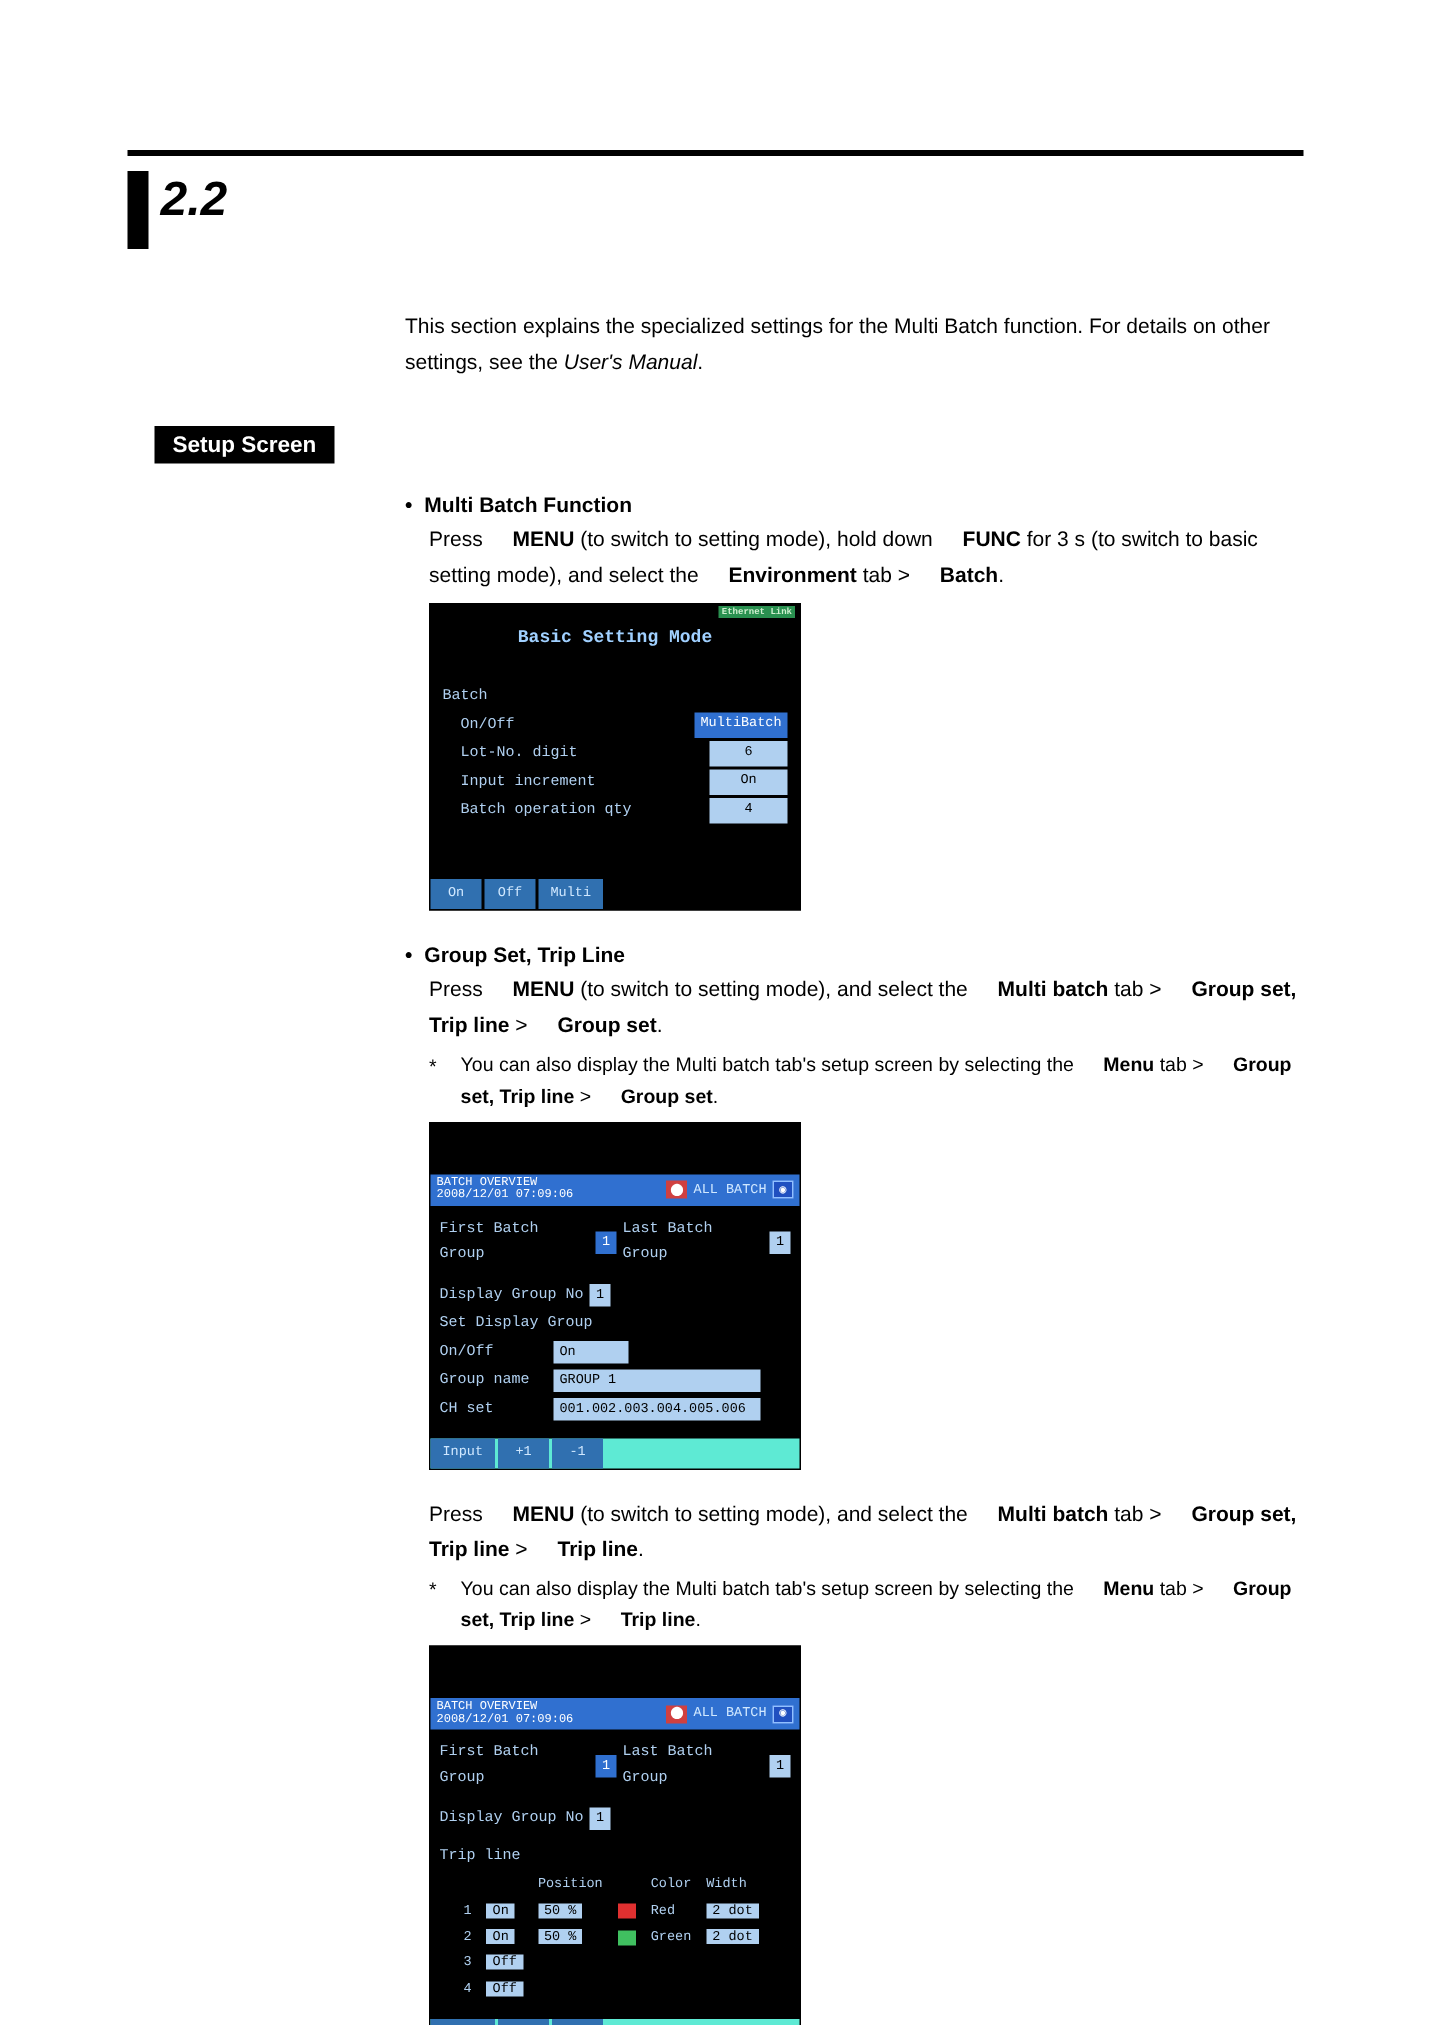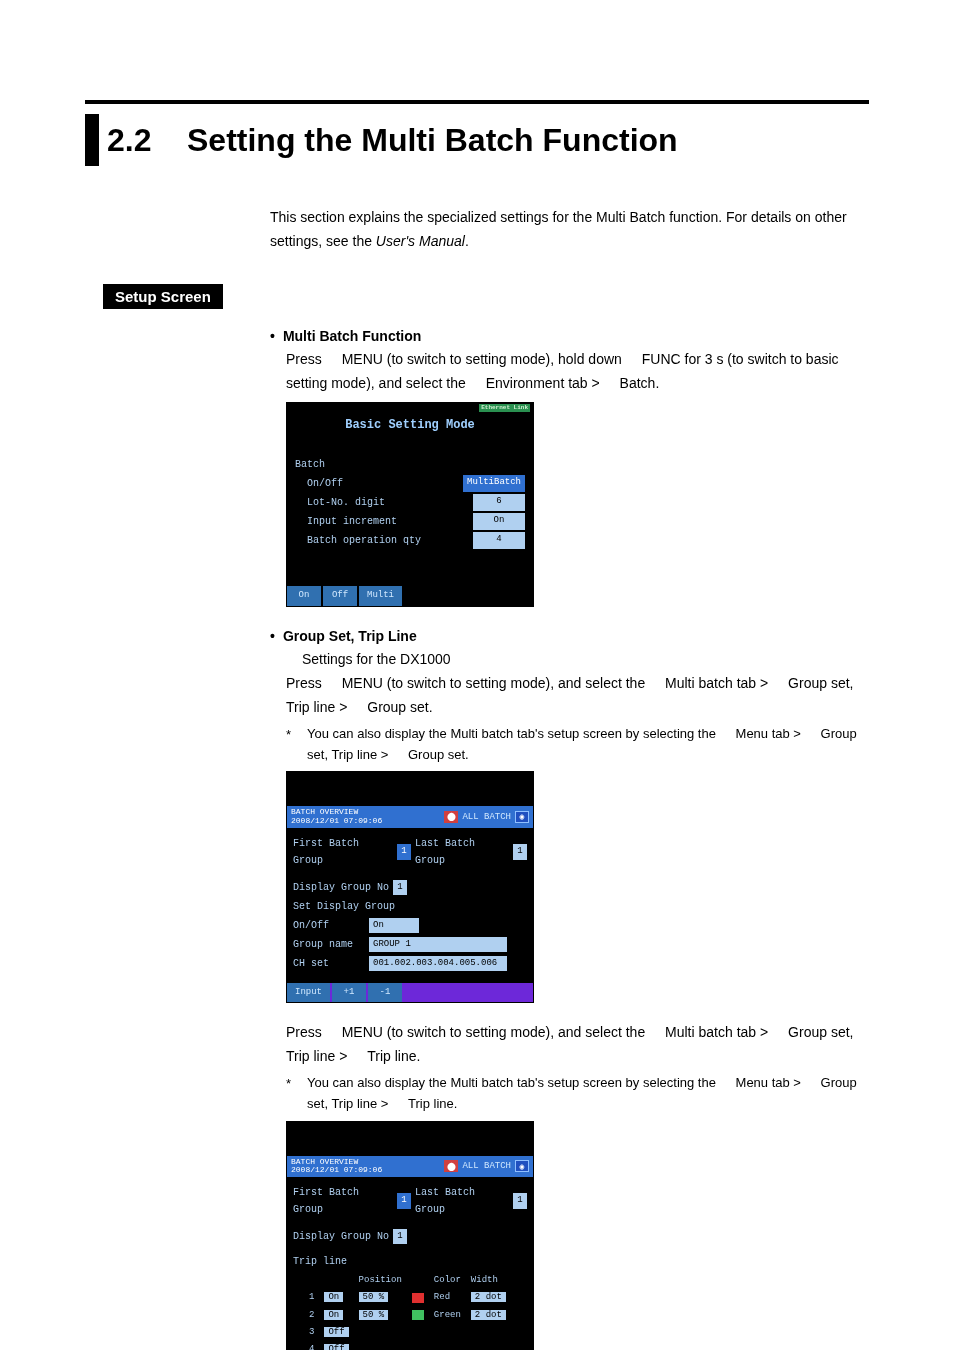--- a/index.html
+++ b/index.html
@@ -15,23 +15,23 @@
     .top-rule {
       position: absolute;
       top: 100px;
       left: 85px;
       right: 85px;
       height: 4px;
       background: #000;
     }
     .heading-row {
       display: flex;
-      align-items: center;
       margin-top: 24px;
       margin-bottom: 40px;
+      font-style: italic;
     }
     .black-tab {
       width: 14px;
       height: 52px;
       background: #000;
       margin-right: 8px;
       flex-shrink: 0;
     }
     .section-num {
       font-size: 32px;
@@ -64,21 +64,21 @@
       font-size: 14px;
       line-height: 1.7;
     }
     .bullet-row {
       display: flex;
       margin-top: 2px;
     }
     .bullet { font-weight: bold; margin-right: 8px; }
     .bullet-title { font-weight: bold; }
     .sub-indent { margin-left: 16px; }
-    .bold { font-weight: normal; padding-left: 16px; }
+    .bold { font-weight: bold; padding-left: 16px; }
     .note-row { display: flex; margin-left: 16px; margin-top: 4px; }
     .asterisk { margin-right: 16px; font-size: 13px; }
     .note-text { font-size: 13px; line-height: 1.6; flex: 1; }
 
     
     .ss-frame {
       margin-left: 16px;
       margin-top: 6px;
       margin-bottom: 18px;
       border: 1px solid #000;
@@ -174,21 +174,21 @@
       padding: 0 4px;
       font-size: 9px;
       min-width: 14px;
       text-align: center;
     }
     .ss2-inp.hl { background: #3070d0; color: #fff; }
     .ss2-wide { min-width: 138px; text-align: left; }
     .ss2-color-sw { width: 12px; height: 10px; }
     .col-red { background: #e03030; }
     .col-green { background: #40c060; }
-    .ss2-footer { display: flex; background: #6d28d9; }
+    .ss2-footer { display: flex; background: #5eead4; }
     .trip-table { margin-left: 10px; }
     .trip-table .hdr { color: #b0d0f0; }
     .trip-table td { padding: 0 4px; font-size: 9px; color: #b0d0f0; vertical-align: middle; }
 
     .page-footer {
       position: absolute;
       bottom: 30px;
       left: 85px;
       right: 85px;
       display: flex;
@@ -201,21 +201,20 @@
 </head>
 <body>
 
 
 
 <div class="top-rule"></div>
 
 <div class="heading-row">
   <div class="black-tab"></div>
   <div class="section-num">2.2</div>
-  <div class="section-title">Setting the Multi Batch Function</div>
 </div>
 
 <div class="intro-text">
   <span>This section explains the specialized settings for the Multi Batch function. For details on other settings, see the </span><span class="italic">User's Manual</span><span>.</span>
 </div>
 
 <div class="setup-heading">Setup Screen</div>
 
 <div class="content-block">
 
@@ -257,21 +256,20 @@
         <div class="ss1-btn">On</div>
         <div class="ss1-btn">Off</div>
         <div class="ss1-btn">Multi</div>
       </div>
   </div>
 
   <div class="bullet-row">
     <div class="bullet">•</div>
     <div class="bullet-title">Group Set, Trip Line</div>
   </div>
-  <div class="sub-indent bold">Settings for the DX1000</div>
   <div class="sub-indent">
     <span>Press </span><span class="bold">MENU</span><span> (to switch to setting mode), and select the </span><span class="bold">Multi batch</span><span> tab &gt; </span><span class="bold">Group set, Trip line</span><span> &gt; </span><span class="bold">Group set</span><span>.</span>
   </div>
   <div class="note-row">
     <div class="asterisk">*</div>
     <div class="note-text">
       <span>You can also display the Multi batch tab's setup screen by selecting the </span><span class="bold">Menu</span><span> tab &gt; </span><span class="bold">Group set, Trip line</span><span> &gt; </span><span class="bold">Group set</span><span>.</span>
     </div>
   </div>
 

